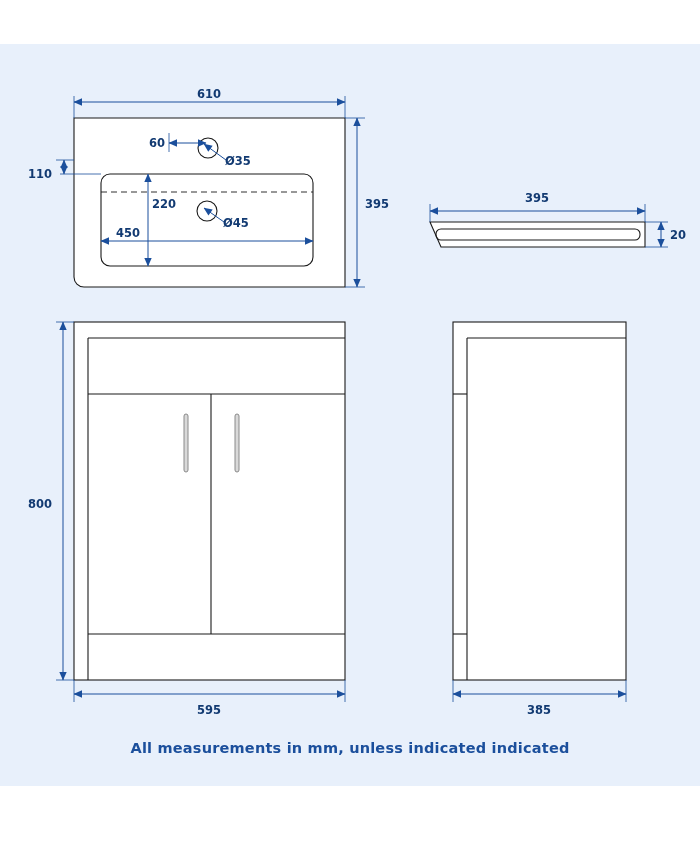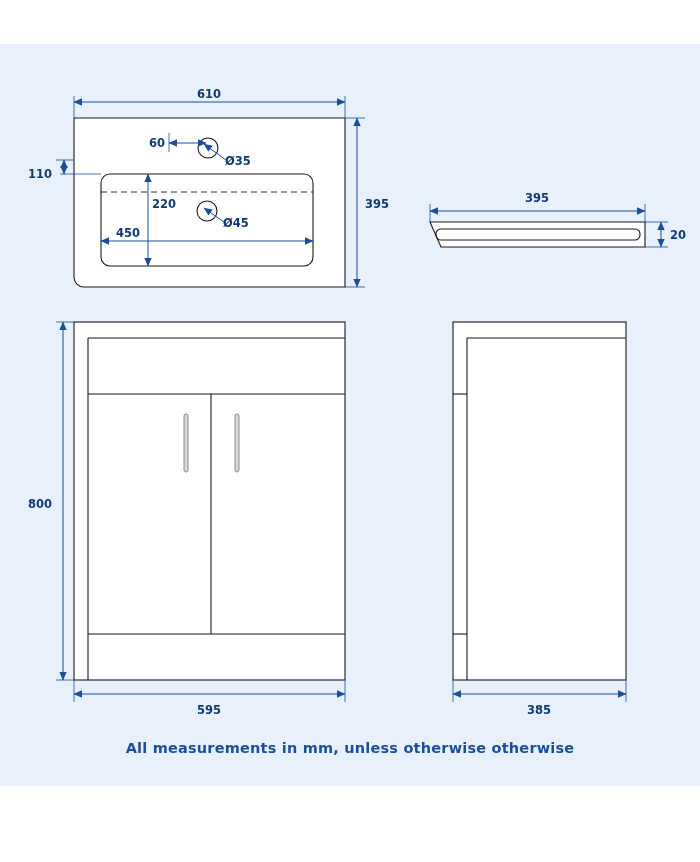--- a/index.html
+++ b/index.html
@@ -202,14 +202,14 @@
     </g>
 
     <g>
       <path class="extline" d="M453,680 L453,702"></path>
       <path class="extline" d="M626,680 L626,702"></path>
       <path class="dimline" d="M453,694 L626,694" marker-start="url(#arrStart)" marker-end="url(#arrEnd)"></path>
       <text class="dimtext" x="539" y="714" text-anchor="middle">385</text>
     </g>
   </svg>
 
-  <div class="caption">All measurements in mm, unless otherwise otherwise</div>
+  <div class="caption">All measurements in mm, unless indicated indicated</div>
 </div>
 
 </body></html>

